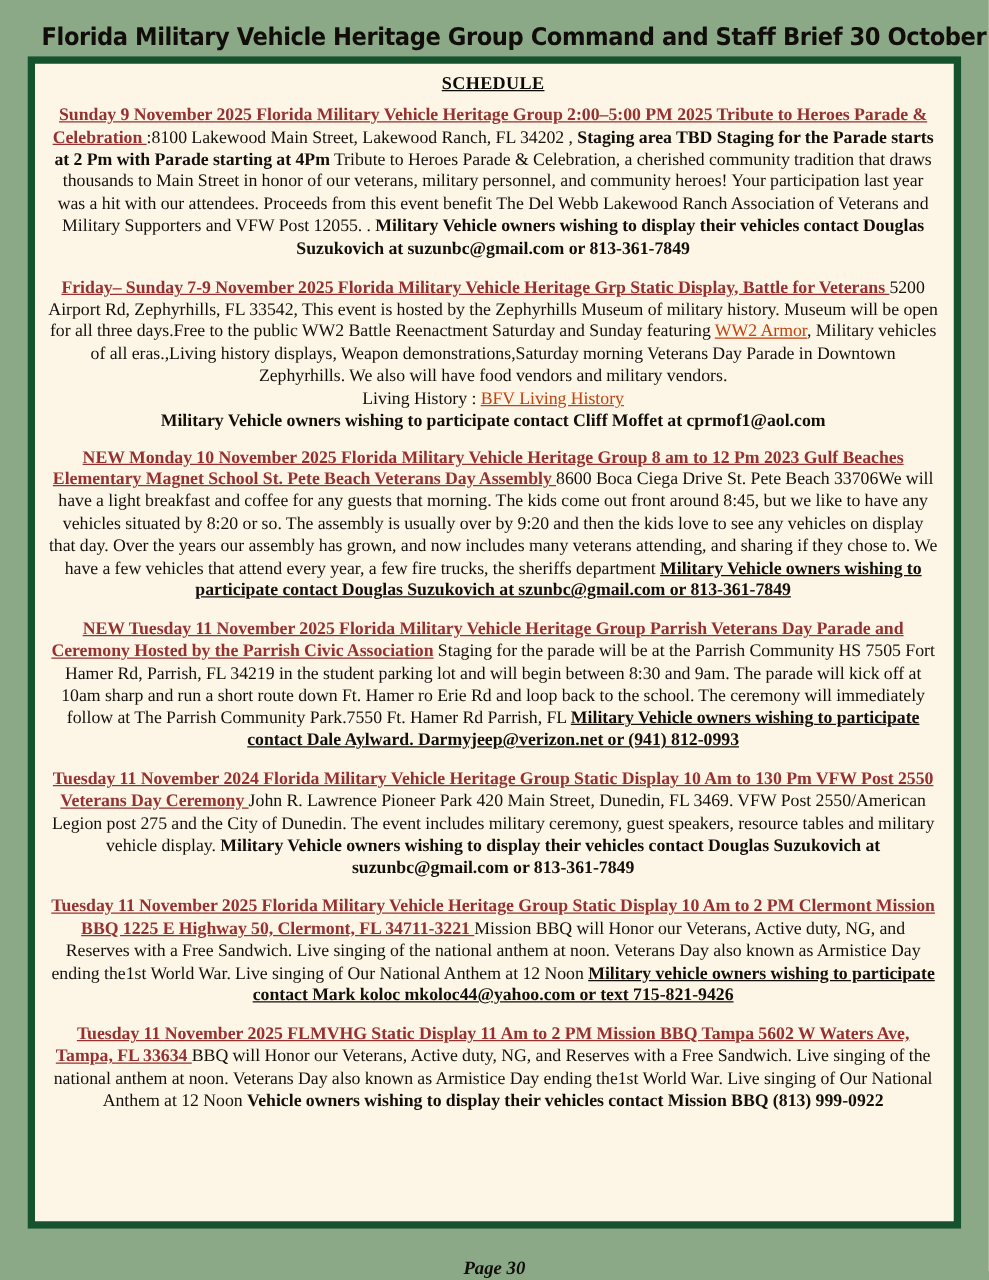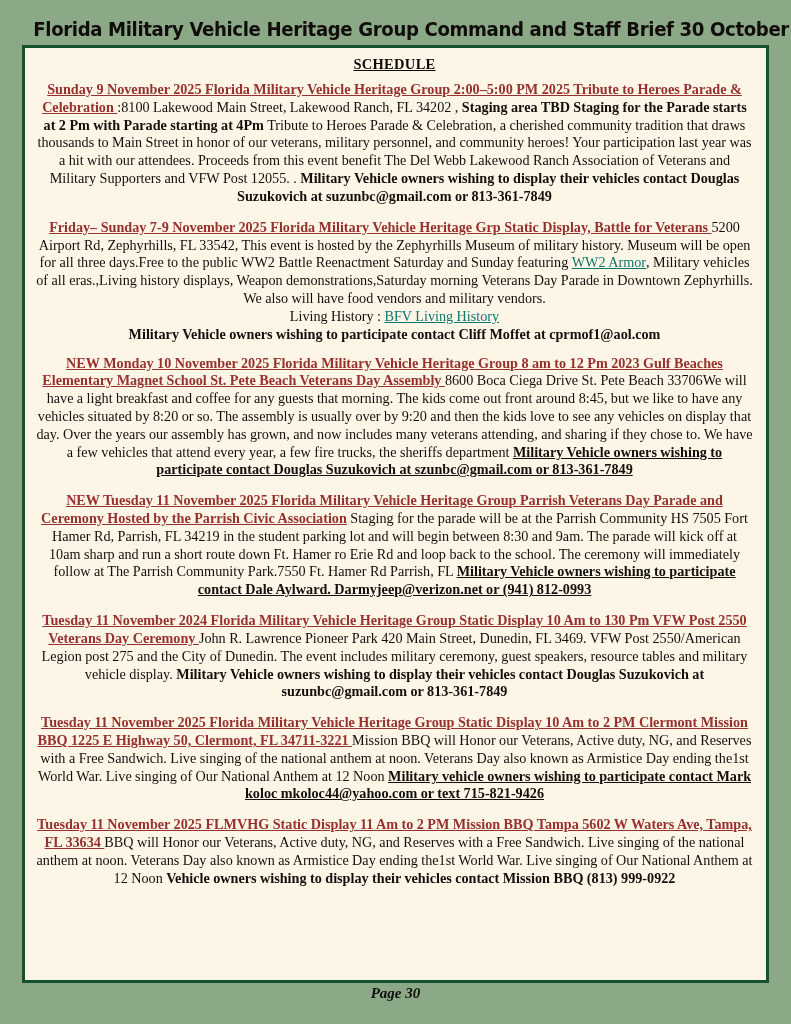--- a/index.html
+++ b/index.html
@@ -30,21 +30,21 @@
     letter-spacing: -0.4px;
     color: #100d0b;
     text-align: center;
     padding: 18px 6px 4px 6px;
     white-space: nowrap;
     transform: scaleX(0.93);
     transform-origin: center center;
   }
   .content-box {
     margin: 0 22px 0 22px;
-    border: 3px solid #14532d;
+    border: 6px solid #14532d;
     background: #fdf6e7;
     box-sizing: border-box;
     height: 938px;
     padding: 6px 12px 4px 10px;
     overflow: hidden;
   }
   .schedule-heading {
     text-align: center;
     font-weight: bold;
     font-size: 14.5px;
@@ -63,33 +63,32 @@
   }
   .entry.tight { margin-bottom: 11px; }
   .ttl {
     color: #96312f;
     font-weight: bold;
     text-decoration: underline;
   }
   .b { font-weight: bold; }
   .bu { font-weight: bold; text-decoration: underline; }
   .lnk {
-    color: #0f766e;
+    color: #c2410c;
     text-decoration: underline;
-    font-family: Liberation Serif, serif;
   }
   .linkline {
     font-size: 14.2px;
     line-height: 1.26;
     color: #120f0c;
   }
   .footer {
     flex: 1;
     display: flex;
-    align-items: flex-start;
+    align-items: flex-end;
     justify-content: center;
     border-radius: 11px;
   }
   .page-number {
     font-weight: bold;
     font-style: italic;
     font-size: 15px;
     color: #100d0b;
     text-align: center;
     padding-top: 2px;

